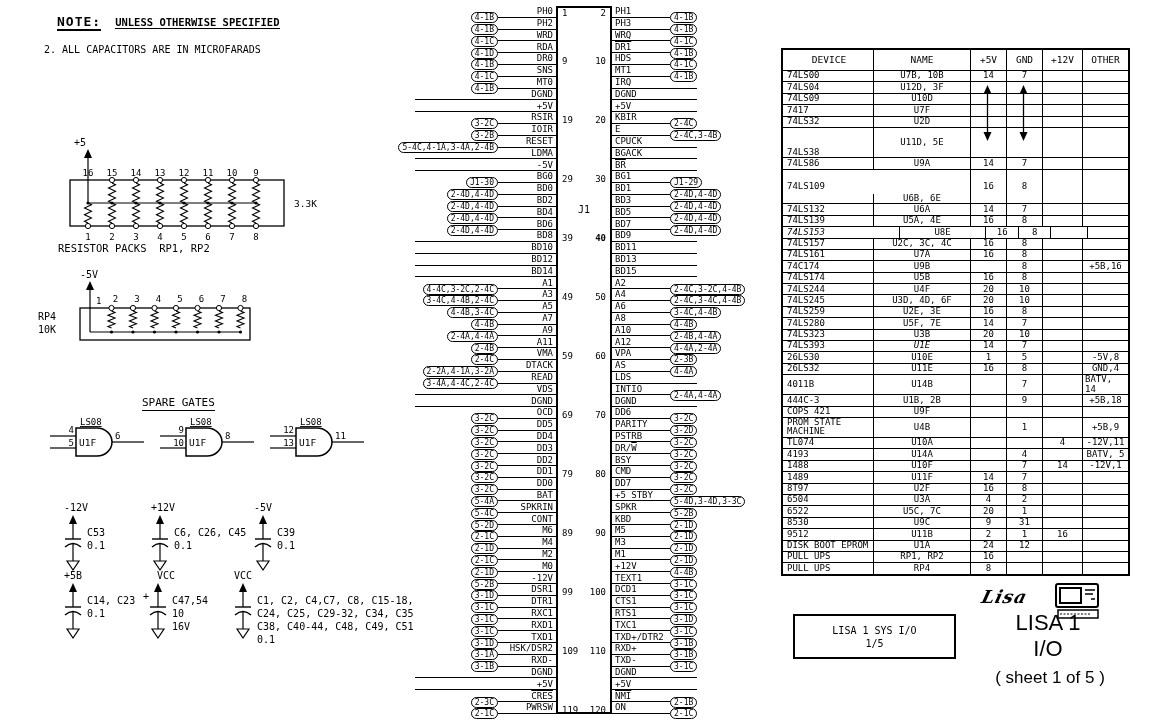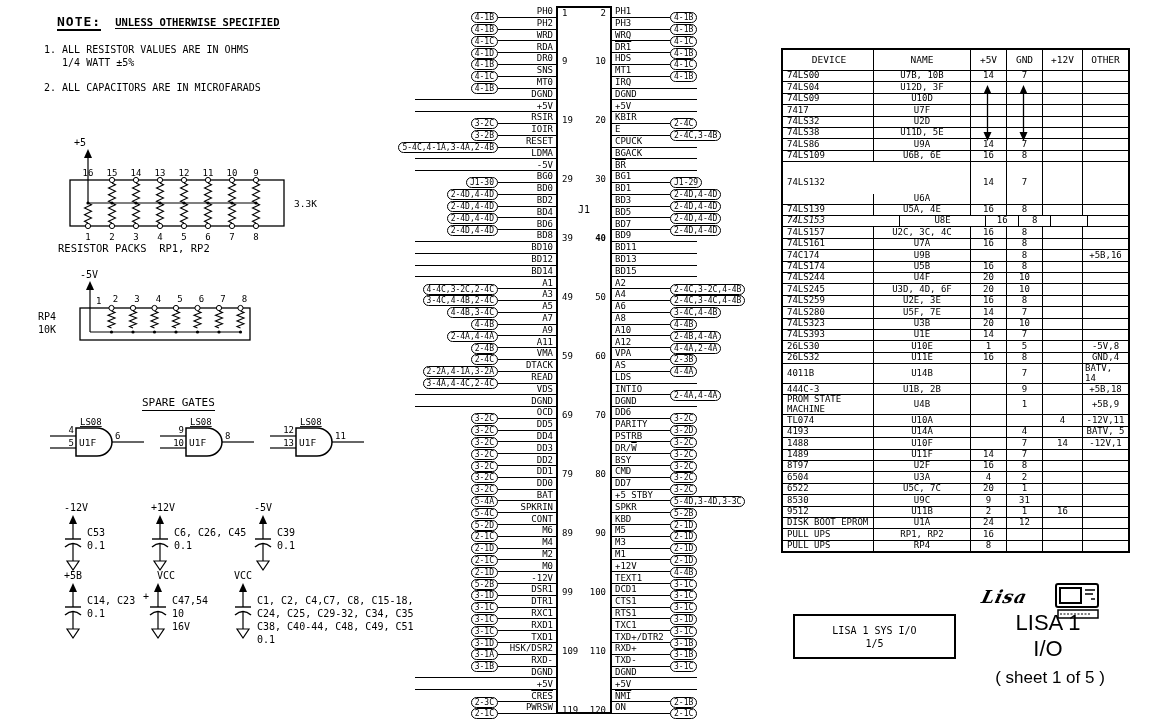--- a/index.html
+++ b/index.html
@@ -66,21 +66,20 @@
   #bt3{left:950px;top:668px;width:200px;font-size:17px}
 </style>
 </head>
 <body>
 
 <div id="notes" class="abs">
   <div class="note-head">
     <span class="note-title">NOTE:</span>
     <span class="note-sub">UNLESS OTHERWISE SPECIFIED</span>
   </div>
-  <div class="note-item"><span>1. ALL RESISTOR VALUES ARE IN OHMS</span><br><span>   1/4 WATT ±5%</span></div>
   <div class="note-item">2. ALL CAPACITORS ARE IN MICROFARADS</div>
 </div>
 
 <div class="abs" style="left:58px;top:134px">
   <svg id="rp12svg" width="272" height="110">
       <text x="16" y="12" font-size="10" font-family="DejaVu Sans Mono,monospace">+5</text>
       <path d="M30,15 L26,24 L34,24 Z" fill="#000"></path>
       <line x1="30" y1="24" x2="30" y2="69" stroke="#000" stroke-width="1.2"></line>
       <rect x="12" y="46" width="214" height="46" fill="none" stroke="#000" stroke-width="1.3"></rect>
       <text x="30" y="42" font-size="9" text-anchor="middle" font-family="DejaVu Sans Mono,monospace">16</text>
@@ -964,46 +963,46 @@
     </div>
     <div class="trow">
       <div class="tc" style="width: 90px;">74LS32</div>
       <div class="tc" style="width: 97px;">U2D</div>
       <div class="tc" style="width: 36px;"></div>
       <div class="tc" style="width: 36px;"></div>
       <div class="tc" style="width: 40px;"></div>
       <div class="tc" style="width: 46px;"></div>
     </div>
     <div class="trow">
-      <div class="tc" style="width: 90px;">74LS38</div>
+      <div class="tc" style="width: 90px; margin-top: 20px;">74LS38</div>
       <div class="tc" style="width: 97px;">U11D, 5E</div>
       <div class="tc" style="width: 36px;"></div>
       <div class="tc" style="width: 36px;"></div>
       <div class="tc" style="width: 40px;"></div>
       <div class="tc" style="width: 46px;"></div>
     </div>
     <div class="trow">
       <div class="tc" style="width: 90px;">74LS86</div>
       <div class="tc" style="width: 97px;">U9A</div>
       <div class="tc" style="width: 36px;">14</div>
       <div class="tc" style="width: 36px;">7</div>
       <div class="tc" style="width: 40px;"></div>
       <div class="tc" style="width: 46px;"></div>
     </div>
     <div class="trow">
       <div class="tc" style="width: 90px;">74LS109</div>
-      <div class="tc" style="width: 97px;">U6B, 6E</div>
+      <div class="tc" style="width: 97px; margin-top: 24px;">U6B, 6E</div>
       <div class="tc" style="width: 36px;">16</div>
       <div class="tc" style="width: 36px;">8</div>
       <div class="tc" style="width: 40px;"></div>
       <div class="tc" style="width: 46px;"></div>
     </div>
     <div class="trow">
       <div class="tc" style="width: 90px;">74LS132</div>
-      <div class="tc" style="width: 97px; margin-top: 32px;">U6A</div>
+      <div class="tc" style="width: 97px;">U6A</div>
       <div class="tc" style="width: 36px;">14</div>
       <div class="tc" style="width: 36px;">7</div>
       <div class="tc" style="width: 40px;"></div>
       <div class="tc" style="width: 46px;"></div>
     </div>
     <div class="trow">
       <div class="tc" style="width: 90px;">74LS139</div>
       <div class="tc" style="width: 97px;">U5A, 4E</div>
       <div class="tc" style="width: 36px;">16</div>
       <div class="tc" style="width: 36px;">8</div>
@@ -1085,21 +1084,21 @@
     <div class="trow">
       <div class="tc" style="width: 90px;">74LS323</div>
       <div class="tc" style="width: 97px;">U3B</div>
       <div class="tc" style="width: 36px;">20</div>
       <div class="tc" style="width: 36px;">10</div>
       <div class="tc" style="width: 40px;"></div>
       <div class="tc" style="width: 46px;"></div>
     </div>
     <div class="trow">
       <div class="tc" style="width: 90px;">74LS393</div>
-      <div class="tc" style="width: 97px;">U1E</div>
+      <div class="tc" style="width: 97px; font-style: italic;">U1E</div>
       <div class="tc" style="width: 36px;">14</div>
       <div class="tc" style="width: 36px;">7</div>
       <div class="tc" style="width: 40px;"></div>
       <div class="tc" style="width: 46px;"></div>
     </div>
     <div class="trow">
       <div class="tc" style="width: 90px;">26LS30</div>
       <div class="tc" style="width: 97px;">U10E</div>
       <div class="tc" style="width: 36px;">1</div>
       <div class="tc" style="width: 36px;">5</div>
@@ -1122,20 +1121,28 @@
       <div class="tc" style="width: 40px;"></div>
       <div class="tc" style="width: 46px;">BATV, 14</div>
     </div>
     <div class="trow">
       <div class="tc" style="width: 90px;">444C-3</div>
       <div class="tc" style="width: 97px;">U1B, 2B</div>
       <div class="tc" style="width: 36px;"></div>
       <div class="tc" style="width: 36px;">9</div>
       <div class="tc" style="width: 40px;"></div>
       <div class="tc" style="width: 46px;">+5B,18</div>
+    </div>
+    <div class="trow">
+      <div class="tc" style="width: 90px;">COPS 421</div>
+      <div class="tc" style="width: 97px;">U9F</div>
+      <div class="tc" style="width: 36px;"></div>
+      <div class="tc" style="width: 36px;"></div>
+      <div class="tc" style="width: 40px;"></div>
+      <div class="tc" style="width: 46px;"></div>
     </div>
     <div class="trow">
       <div class="tc" style="width: 90px;">PROM STATE MACHINE</div>
       <div class="tc" style="width: 97px;">U4B</div>
       <div class="tc" style="width: 36px;"></div>
       <div class="tc" style="width: 36px;">1</div>
       <div class="tc" style="width: 40px;"></div>
       <div class="tc" style="width: 46px;">+5B,9</div>
     </div>
     <div class="trow">

